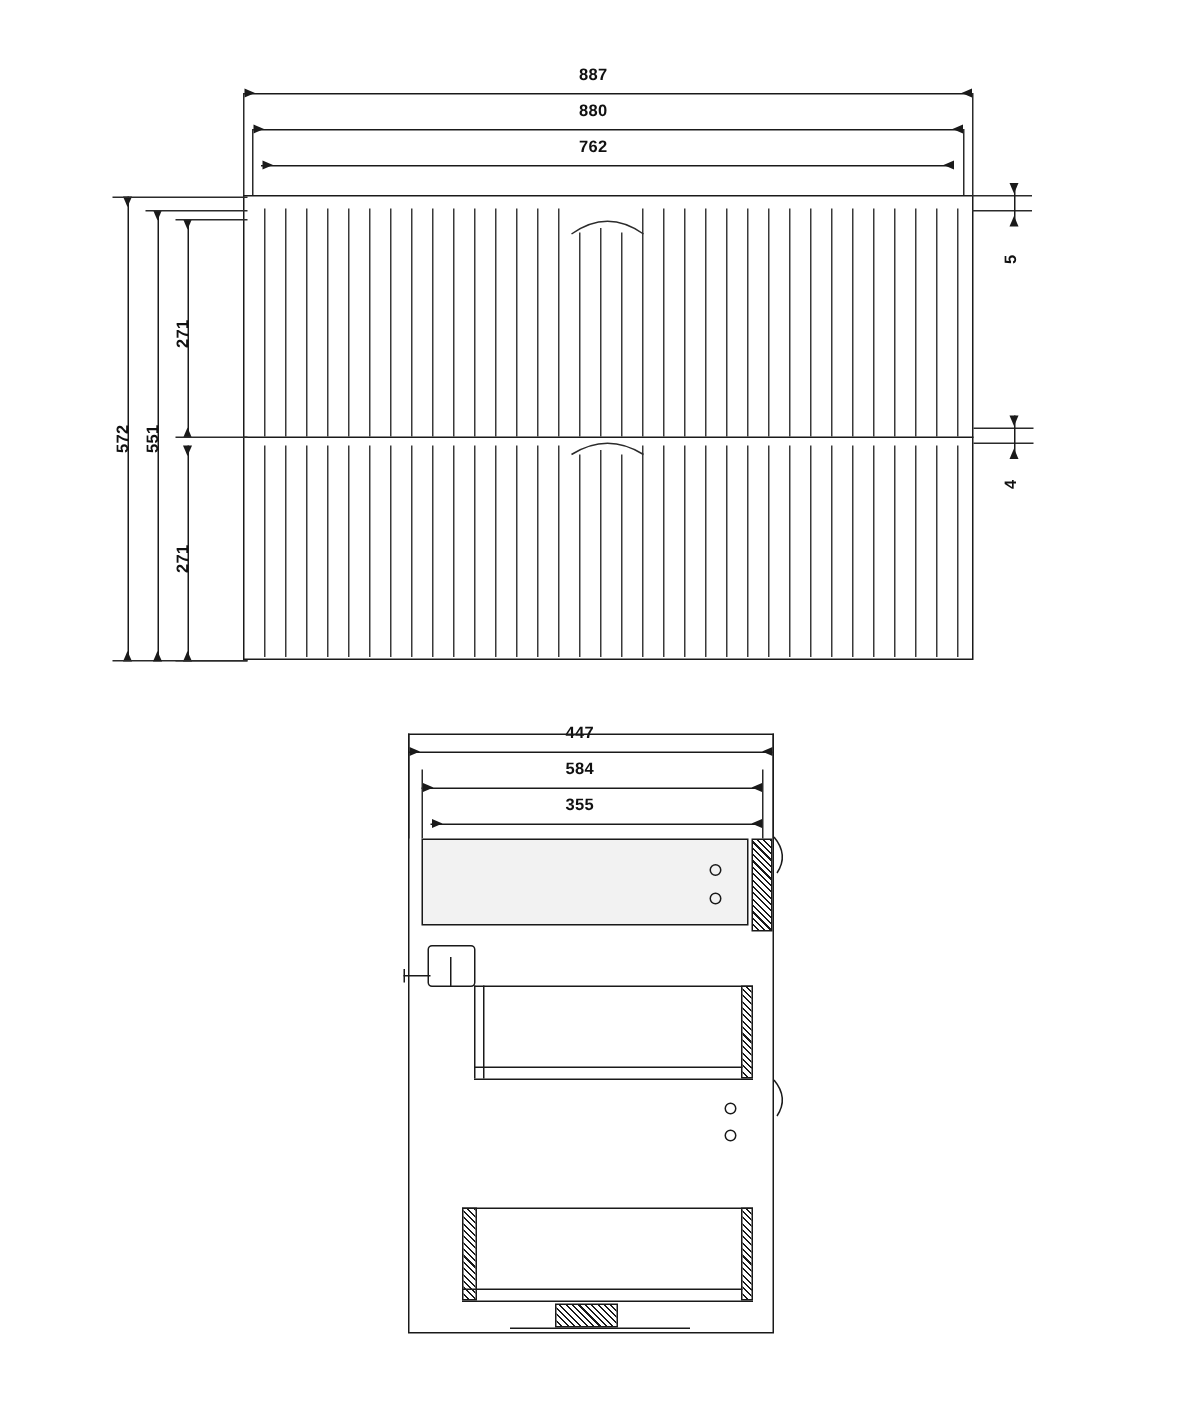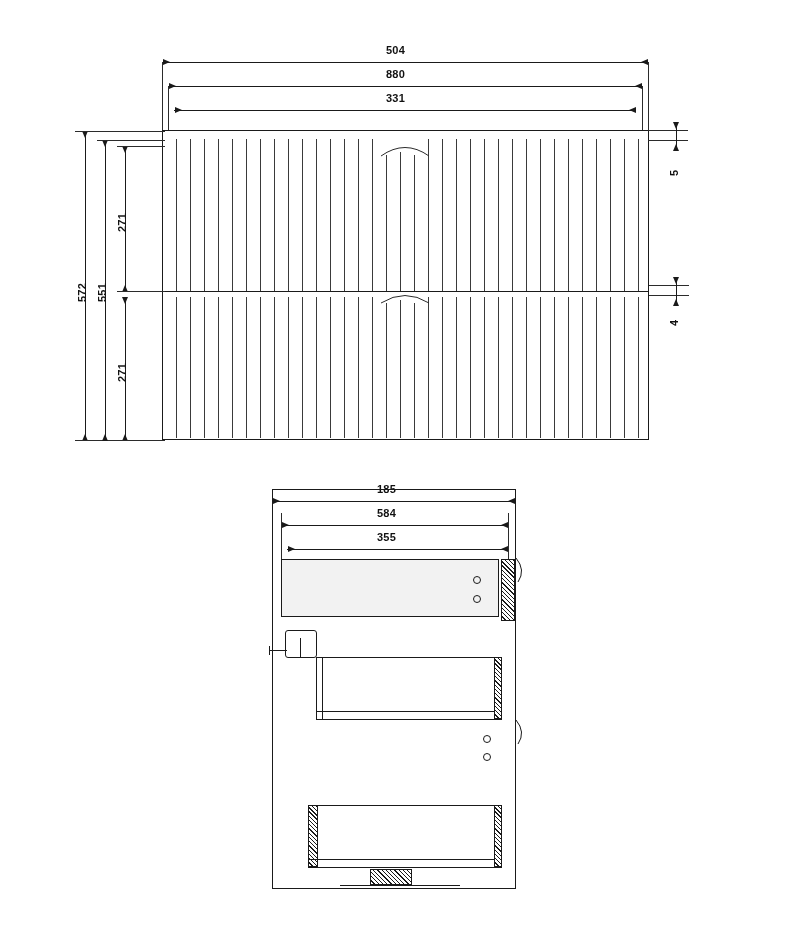--- a/index.html
+++ b/index.html
@@ -104,36 +104,36 @@
   }
 </style>
 </head>
 <body>
 
 <div id="sheet">
 
   <div class="ln h" style="left:162px; top:62px; width:486px;"></div>
   <div class="arrow arr-r" style="left:163px; top:59px;"></div>
   <div class="arrow arr-l" style="left:641px; top:59px;"></div>
-  <div class="dim-txt" style="left:386px; top:44px;">504</div>
+  <div class="dim-txt" style="left:386px; top:44px;">887</div>
 
   <div class="ln v thin" style="left:162px; top:62px; height:68px;"></div>
   <div class="ln v thin" style="left:648px; top:62px; height:68px;"></div>
 
   <div class="ln h" style="left:168px; top:86px; width:474px;"></div>
   <div class="arrow arr-r" style="left:169px; top:83px;"></div>
   <div class="arrow arr-l" style="left:635px; top:83px;"></div>
   <div class="dim-txt" style="left:386px; top:68px;">880</div>
   <div class="ln v thin" style="left:168px; top:86px; height:44px;"></div>
   <div class="ln v thin" style="left:642px; top:86px; height:44px;"></div>
 
   <div class="ln h" style="left:174px; top:110px; width:462px;"></div>
   <div class="arrow arr-r" style="left:175px; top:107px;"></div>
   <div class="arrow arr-l" style="left:629px; top:107px;"></div>
-  <div class="dim-txt" style="left:386px; top:92px;">331</div>
+  <div class="dim-txt" style="left:386px; top:92px;">762</div>
 
   <div class="box-o" style="left:162px; top:130px; width:487px; height:310px;"></div>
 
   <div>
     <div class="slat" style="left:176px; top:139px; height:152px;"></div>
     <div class="slat" style="left:190px; top:139px; height:152px;"></div>
     <div class="slat" style="left:204px; top:139px; height:152px;"></div>
     <div class="slat" style="left:218px; top:139px; height:152px;"></div>
     <div class="slat" style="left:232px; top:139px; height:152px;"></div>
     <div class="slat" style="left:246px; top:139px; height:152px;"></div>
@@ -250,21 +250,21 @@
   <div class="ln h thin" style="left:649px; top:285px; width:40px;"></div>
   <div class="ln h thin" style="left:649px; top:295px; width:40px;"></div>
   <div class="ln v" style="left:676px; top:277px; height:28px;"></div>
   <div class="arrow arr-d" style="left:673px; top:277px;"></div>
   <div class="arrow arr-u" style="left:673px; top:299px;"></div>
   <div class="dim-txt rot" style="left:668px; top:326px;">4</div>
 
   <div class="ln h" style="left:272px; top:501px; width:243px;"></div>
   <div class="arrow arr-r" style="left:273px; top:498px;"></div>
   <div class="arrow arr-l" style="left:508px; top:498px;"></div>
-  <div class="dim-txt" style="left:377px; top:483px;">185</div>
+  <div class="dim-txt" style="left:377px; top:483px;">447</div>
   <div class="ln v thin" style="left:272px; top:489px; height:70px;"></div>
   <div class="ln v thin" style="left:515px; top:489px; height:70px;"></div>
 
   <div class="ln h" style="left:281px; top:525px; width:227px;"></div>
   <div class="arrow arr-r" style="left:282px; top:522px;"></div>
   <div class="arrow arr-l" style="left:501px; top:522px;"></div>
   <div class="dim-txt" style="left:377px; top:507px;">584</div>
   <div class="ln v thin" style="left:281px; top:513px; height:46px;"></div>
   <div class="ln v thin" style="left:508px; top:513px; height:46px;"></div>
 

